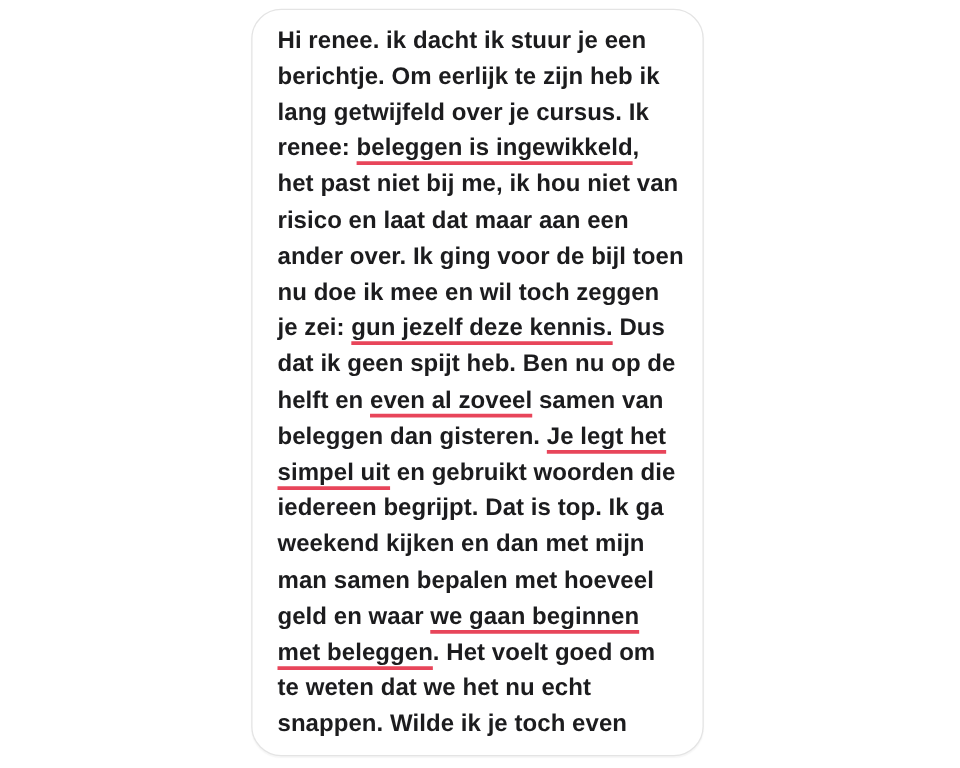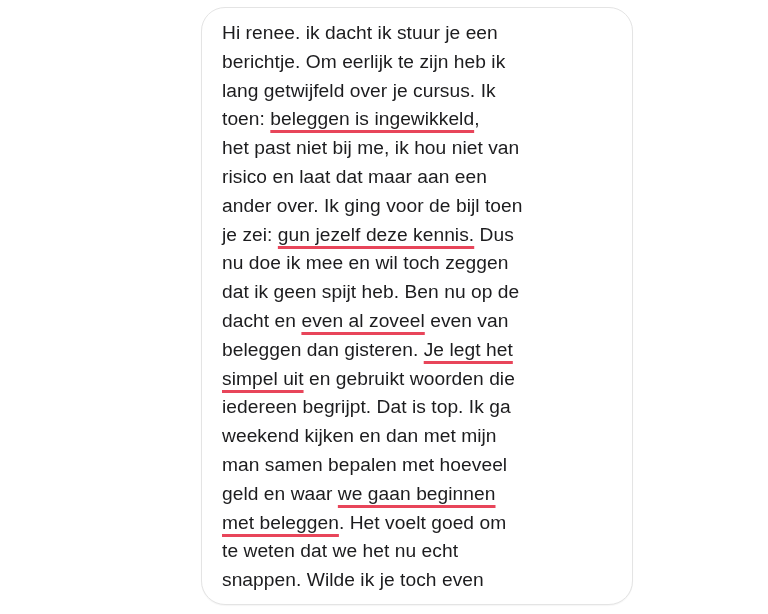--- a/index.html
+++ b/index.html
@@ -11,27 +11,28 @@
       width: 768px;
       height: 614px;
       position: relative;
       overflow: hidden;
       font-family: "Liberation Sans", "DejaVu Sans", sans-serif;
     }
     .bubble {
       position: absolute;
       left: 201px;
       top: 7px;
-      width: 432px;
+      width: 362px;
       height: 598px;
       box-sizing: border-box;
       border: 1.5px solid #e4e4e4;
       border-radius: 24px;
       background: #ffffff;
       box-shadow: 0 1px 1px rgba(0,0,0,0.04);
+      font-weight: bold;
     }
     .message {
       position: absolute;
       left: 20px;
       top: 11px;
       width: 330px;
       font-size: 19.2px;
       line-height: 28.8px;
       color: #1c1c1e;
       letter-spacing: 0.05px;
@@ -51,28 +52,28 @@
     }
   </style>
 </head>
 <body>
 
 <div class="bubble" style="border-color: rgb(228, 228, 228);">
   <div class="message" id="message-body" style="color: rgb(28, 28, 30);">
       <span class="line"><span>Hi renee. ik dacht ik stuur je een</span></span>
       <span class="line"><span>berichtje. Om eerlijk te zijn heb ik</span></span>
       <span class="line"><span>lang getwijfeld over je cursus. Ik</span></span>
-      <span class="line"><span>toen: </span><span class="hl" style="text-decoration-color: rgb(232, 69, 90);">beleggen is ingewikkeld</span><span>,</span></span>
+      <span class="line"><span>renee: </span><span class="hl" style="text-decoration-color: rgb(232, 69, 90);">beleggen is ingewikkeld</span><span>,</span></span>
       <span class="line"><span>het past niet bij me, ik hou niet van</span></span>
       <span class="line"><span>risico en laat dat maar aan een</span></span>
       <span class="line"><span>ander over. Ik ging voor de bijl toen</span></span>
+      <span class="line"><span>nu doe ik mee en wil toch zeggen</span></span>
       <span class="line"><span>je zei: </span><span class="hl" style="text-decoration-color: rgb(232, 69, 90);">gun jezelf deze kennis.</span><span> Dus</span></span>
-      <span class="line"><span>nu doe ik mee en wil toch zeggen</span></span>
       <span class="line"><span>dat ik geen spijt heb. Ben nu op de</span></span>
-      <span class="line"><span>dacht en </span><span class="hl" style="text-decoration-color: rgb(232, 69, 90);">even al zoveel</span><span> even van</span></span>
+      <span class="line"><span>helft en </span><span class="hl" style="text-decoration-color: rgb(232, 69, 90);">even al zoveel</span><span> samen van</span></span>
       <span class="line"><span>beleggen dan gisteren. </span><span class="hl" style="text-decoration-color: rgb(232, 69, 90);">Je legt het</span></span>
       <span class="line"><span class="hl" style="text-decoration-color: rgb(232, 69, 90);">simpel uit</span><span> en gebruikt woorden die</span></span>
       <span class="line"><span>iedereen begrijpt. Dat is top. Ik ga</span></span>
       <span class="line"><span>weekend kijken en dan met mijn</span></span>
       <span class="line"><span>man samen bepalen met hoeveel</span></span>
       <span class="line"><span>geld en waar </span><span class="hl" style="text-decoration-color: rgb(232, 69, 90);">we gaan beginnen</span></span>
       <span class="line"><span class="hl" style="text-decoration-color: rgb(232, 69, 90);">met beleggen</span><span>. Het voelt goed om</span></span>
       <span class="line"><span>te weten dat we het nu echt</span></span>
       <span class="line"><span>snappen. Wilde ik je toch even</span></span>
     </div>

